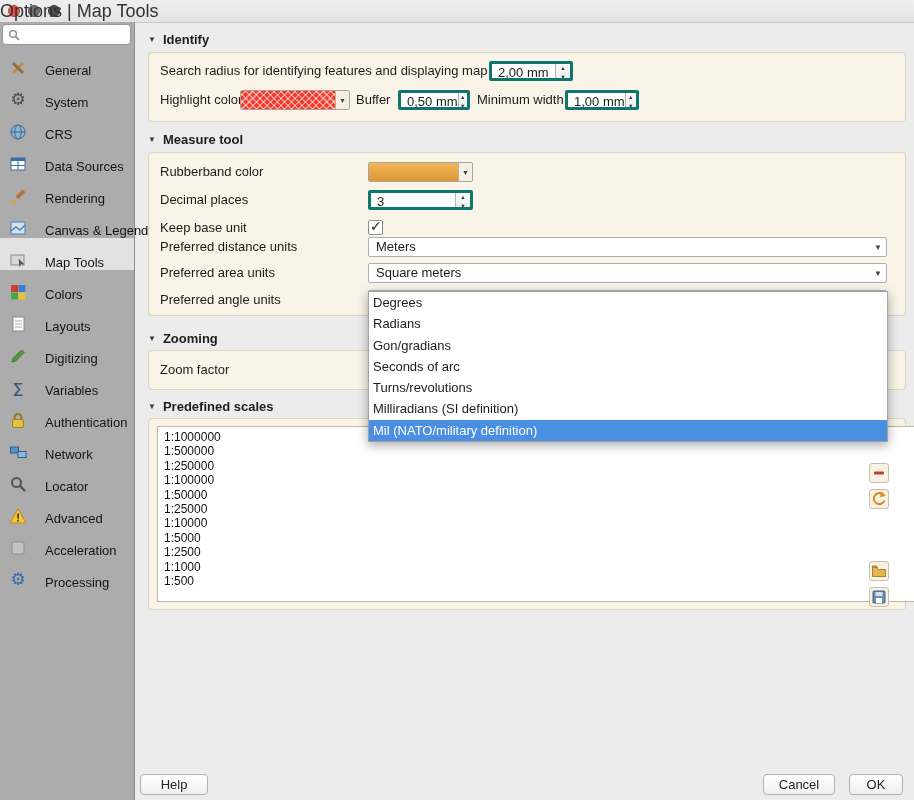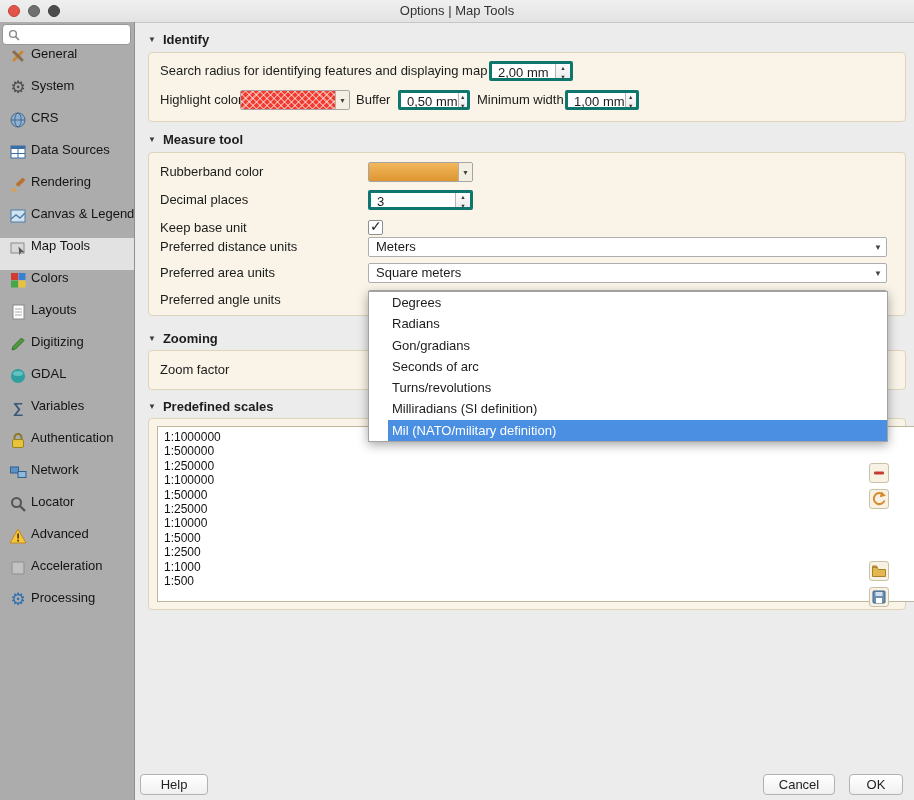--- a/index.html
+++ b/index.html
@@ -7,36 +7,36 @@
     width:914px;height:800px;position:relative;overflow:hidden;
     background:#ececec;
     font-family:"Liberation Sans","DejaVu Sans",sans-serif;
     font-size:13px;color:#1c1c1c;
     -webkit-font-smoothing:antialiased;
   }
   
   .titlebar{position:absolute;left:0;top:0;width:914px;height:22px;
     background:linear-gradient(#efefef,#e3e3e3);border-bottom:1px solid #c6c6c6;}
   .titlebar .title{position:absolute;left:0;right:0;top:0;height:22px;line-height:22px;
-    text-align:center;font-size:13px;color:#333;}
+    font-size:18px;color:#333;}
   .traffic{position:absolute;left:8px;top:5px;display:flex;gap:8px;}
   .dot{width:12px;height:12px;border-radius:50%;display:inline-block;}
   .dot.red{background:#e2544a;border:1px solid #c24038;box-sizing:border-box;}
   .dot.gray1{background:#6f6f6f;border:1px solid #5a5a5a;box-sizing:border-box;}
   .dot.gray2{background:#4c4c4c;border:1px solid #3c3c3c;box-sizing:border-box;}
   
   .sidebar{position:absolute;left:0;top:22px;width:135px;height:778px;
     background:#acacac;border-right:1px solid #8f8f8f;box-sizing:border-box;}
   .search{position:absolute;left:2px;top:2px;width:129px;height:21px;background:#fff;
     border:1px solid #979797;border-radius:4px;box-sizing:border-box;
     display:flex;align-items:center;padding-left:4px;gap:3px;}
   .search input{border:none;outline:none;background:transparent;width:100px;font-size:12px;
     font-family:inherit;}
   .nav{position:absolute;left:0;top:24px;right:0;}
-  .nav-item{height:32px;display:flex;align-items:flex-start;padding-left:8px;gap:3px;
+  .nav-item{height:32px;display:flex;align-items:flex-end;padding-left:8px;gap:17px;
     color:#141414;font-size:13px;cursor:default;white-space:nowrap;}
   .nav-item.selected{background:#e2e2e2;}
   .si{width:20px;height:20px;flex:0 0 20px;display:flex;align-items:center;justify-content:center;}
   .glyph{font-size:17px;line-height:20px;}
   
   .main{position:absolute;left:135px;top:22px;width:779px;height:778px;}
   .sec-h{position:absolute;display:flex;align-items:center;gap:7px;font-weight:bold;
     font-size:13px;color:#1d1d1d;height:16px;}
   .tri{font-size:8px;color:#3a3a3a;}
   .panel{position:absolute;background:var(--panel-cream,#f9f4e7);
@@ -64,21 +64,21 @@
     var(--rubberband-swatch-bottom,#dd9732));}
   .arrseg{width:13px;background:#f4efe3;border-left:1px solid #b9b19b;display:flex;
     align-items:center;justify-content:center;font-size:7px;color:#444;}
   .checkbox{position:absolute;width:15px;height:15px;background:#fff;border:1px solid #8f8f8f;
     border-radius:2px;box-sizing:border-box;}
   .checkbox .ck{position:absolute;left:1px;top:-3px;font-size:14px;font-weight:bold;color:#222;}
   
   .popup{position:absolute;background:#fff;border:1px solid #a3a3a3;z-index:60;
     box-shadow:0 3px 10px rgba(0,0,0,.35);box-sizing:border-box;}
   .opt{height:21.3px;line-height:21.3px;padding-left:4px;font-size:13px;color:#1c1c1c;
-    white-space:nowrap;margin-left:19px;}
+    white-space:nowrap;}
   .opt.hl{background:var(--selection-blue,#4a8fe2);color:#fff;}
   
   .scale-list{position:absolute;background:#fff;border:1px solid #bdb59c;box-sizing:border-box;
     padding:3px 0 0 6px;overflow:hidden;}
   .scale-row{font-size:12px;line-height:14.4px;color:#111;white-space:nowrap;}
   .mini-btn{position:absolute;width:20px;height:20px;background:#f7f2e4;border:1px solid #c9c0a6;
     border-radius:3px;box-sizing:border-box;display:flex;align-items:center;justify-content:center;}
   
   .btn{position:absolute;height:21px;border:1px solid #b2b2b2;border-radius:4px;
     background:linear-gradient(#ffffff,#f0f0f0);text-align:center;line-height:20px;
@@ -191,29 +191,20 @@
         </span>
       <span class="lbl">Layouts</span>
     </div>
     <div class="nav-item">
       <span class="si">
           <svg width="18" height="18" viewBox="0 0 18 18">
             <path d="M3 15 L6.5 14 L15 5.5 L12.5 3 L4 11.5 Z" fill="#4e9a3c" stroke="#35702a"></path>
           </svg>
         </span>
       <span class="lbl">Digitizing</span>
-    </div>
-    <div class="nav-item">
-      <span class="si">
-          <svg width="18" height="18" viewBox="0 0 18 18">
-            <circle cx="9" cy="9" r="7" fill="#2f9e9e"></circle>
-            <ellipse cx="9" cy="6.5" rx="5" ry="2.5" fill="#74cccc" opacity="0.75"></ellipse>
-          </svg>
-        </span>
-      <span class="lbl">GDAL</span>
     </div>
     <div class="nav-item">
       <span class="si glyph" style="color:#3c5a78;font-size:15px;font-weight:bold">∑</span>
       <span class="lbl">Variables</span>
     </div>
     <div class="nav-item">
       <span class="si">
           <svg width="18" height="18" viewBox="0 0 18 18">
             <path d="M5.5 9 V6.5 a3.5 3.5 0 0 1 7 0 V9" fill="none" stroke="#8a7a2a" stroke-width="2"></path>
             <rect x="3.5" y="8.5" width="11" height="8" rx="1.5" fill="#e8c33a" stroke="#9a8420"></rect>

